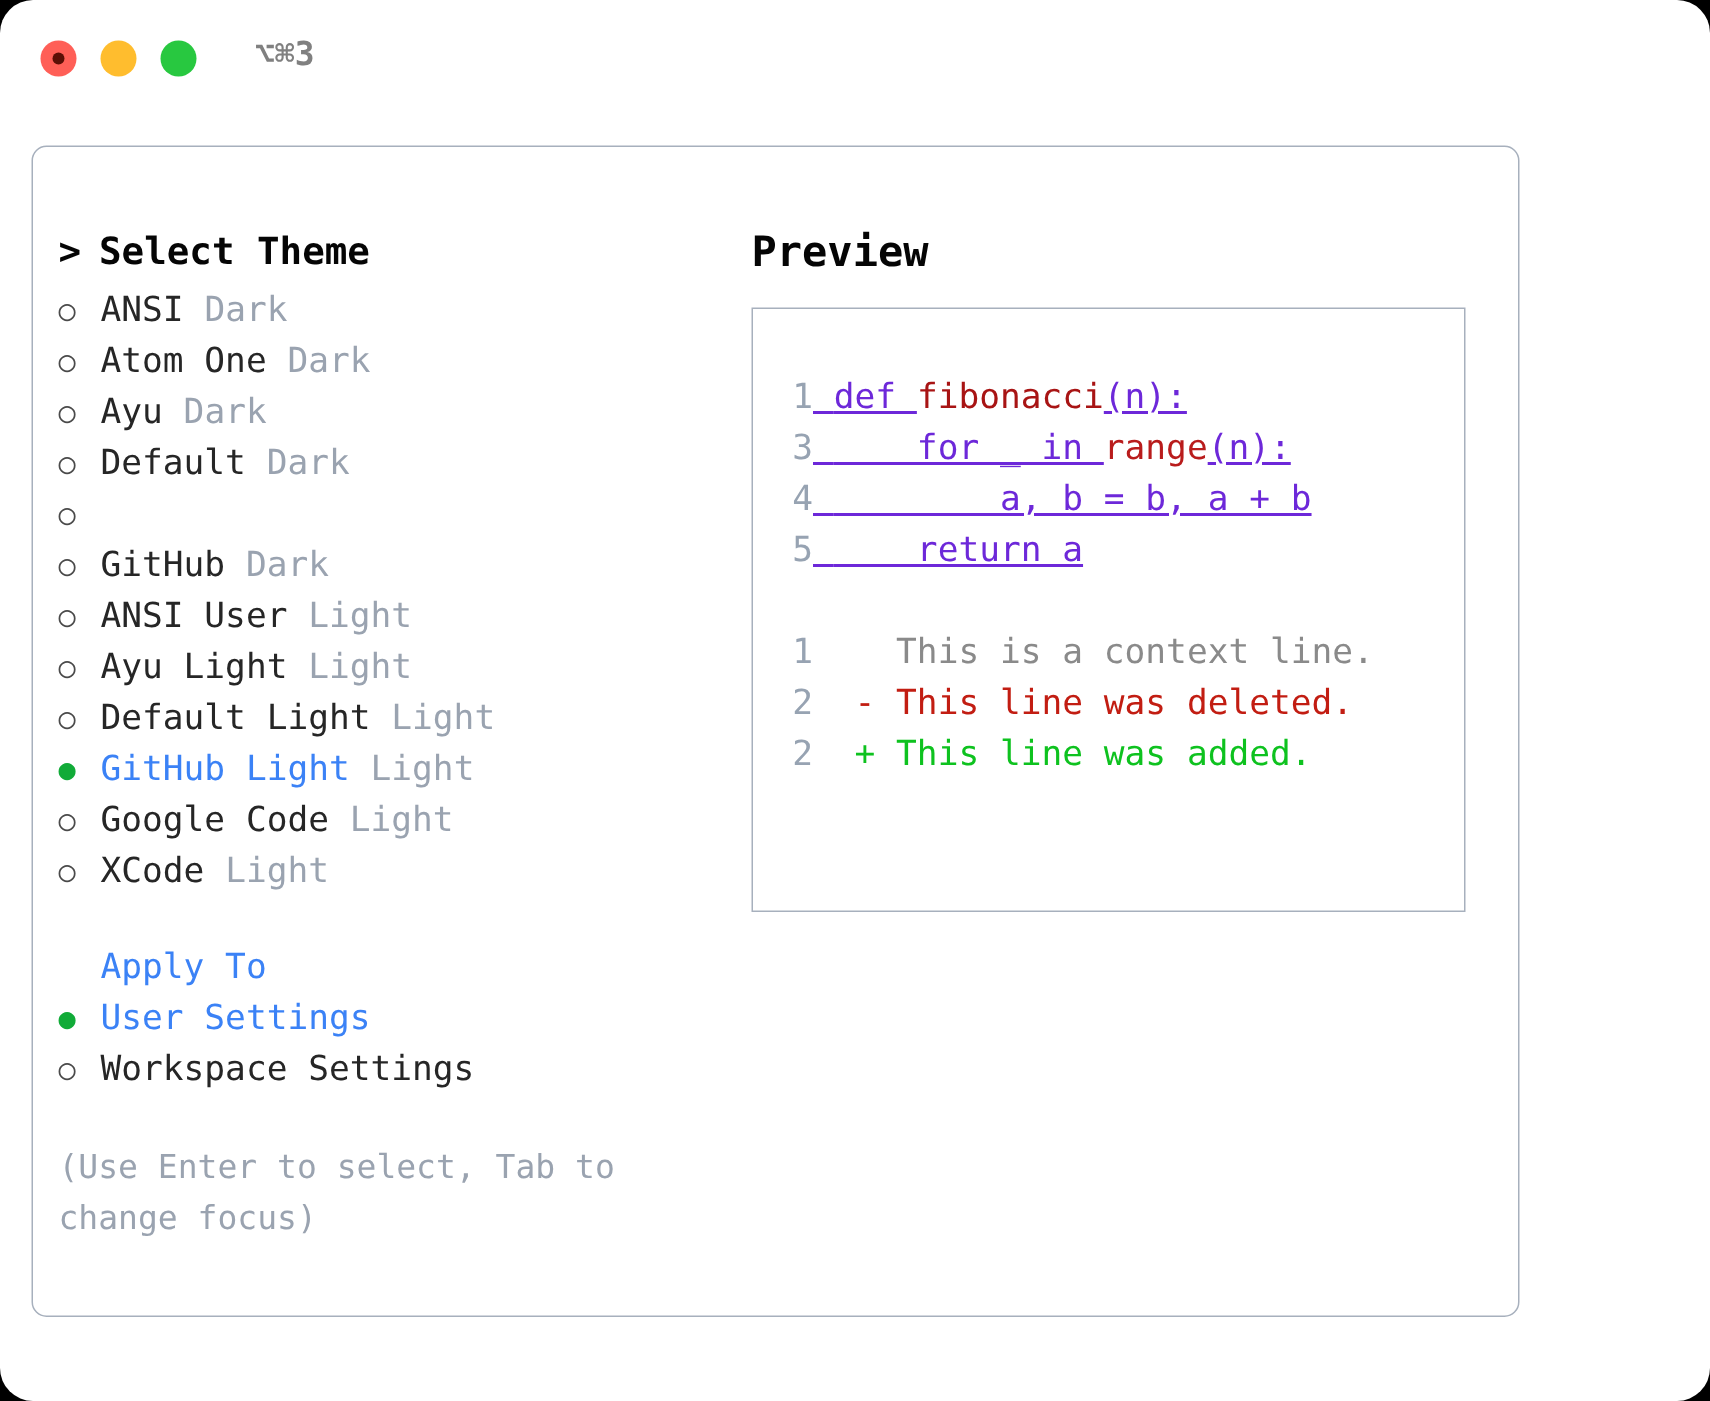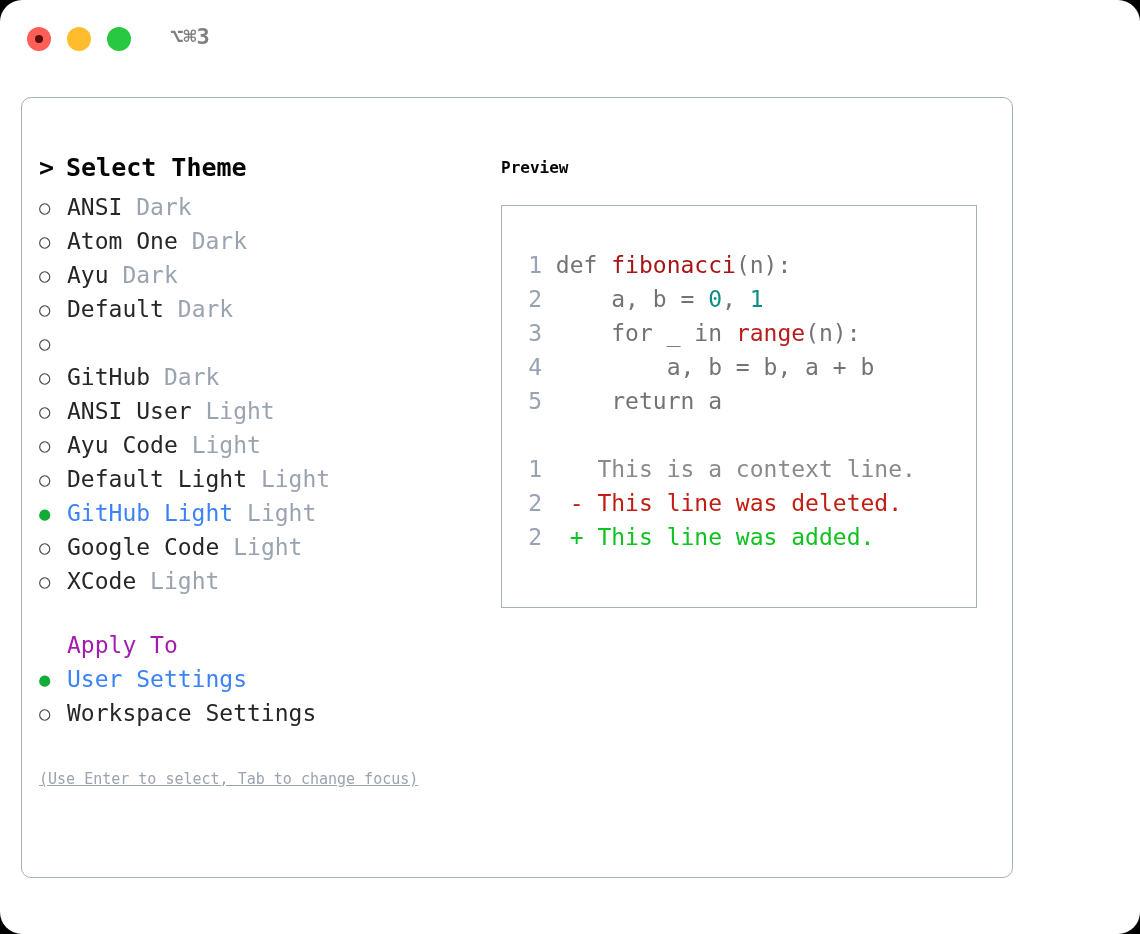--- a/index.html
+++ b/index.html
@@ -124,45 +124,44 @@
     position: absolute;
     left: 27px; top: 0;
   }
 
   #apply-spacer { height: 30px; }
   #apply-title {
     position: relative;
     height: 34px;
     line-height: 34px;
     font-size: 23px;
-    color: #a21caf;
+    color: #3b82f6;
     padding-left: 28px;
     white-space: pre;
   }
 
   #hint {
     margin-top: 32px;
-    font-size: 15px;
+    font-size: 22px;
     line-height: 34px;
     color: #9aa3b0;
     width: 410px;
     white-space: pre-wrap;
     word-break: break-word;
-    text-decoration: underline;
   }
 
   
   #right-col {
     position: absolute;
     left: 479px;
     top: 52px;
     width: 490px;
   }
   #preview-title {
-    font-size: 16px;
+    font-size: 28px;
     font-weight: bold;
     color: #050505;
     line-height: 36px;
     height: 40px;
     white-space: pre;
   }
   #preview-box {
     margin-top: 15px;
     width: 476px;
     height: 403px;
@@ -182,21 +181,21 @@
     line-height: 34px;
     font-size: 23px;
     white-space: pre;
   }
   .lnum {
     display: inline-block;
     width: 22px;
     text-align: right;
     color: #97a3b2;
   }
-  .ctext { color: #737373; }
+  .ctext { color: #6d28d9; text-decoration: underline; }
   .tok-fn   { color: #a81414; }
   .tok-num  { color: #0d8d85; }
   .tok-call { color: #b91c1c; }
   .blank-line { height: 34px; }
   .d-ctx { color: #8a8a8a; }
   .d-del { color: #c21d12; }
   .d-add { color: #0ec21f; }
 </style>
 </head>
 <body>
@@ -221,21 +220,21 @@
       </div>
 
       <div id="theme-list">
           <div class="row"><span class="marker">○</span><span class="rowlabel"><span class="name">ANSI</span><span> </span><span class="variant">Dark</span></span></div>
           <div class="row"><span class="marker">○</span><span class="rowlabel"><span class="name">Atom One</span><span> </span><span class="variant">Dark</span></span></div>
           <div class="row"><span class="marker">○</span><span class="rowlabel"><span class="name">Ayu</span><span> </span><span class="variant">Dark</span></span></div>
           <div class="row"><span class="marker">○</span><span class="rowlabel"><span class="name">Default</span><span> </span><span class="variant">Dark</span></span></div>
           <div class="row"><span class="marker">○</span></div>
           <div class="row"><span class="marker">○</span><span class="rowlabel"><span class="name">GitHub</span><span> </span><span class="variant">Dark</span></span></div>
           <div class="row"><span class="marker">○</span><span class="rowlabel"><span class="name">ANSI User</span><span> </span><span class="variant">Light</span></span></div>
-          <div class="row"><span class="marker">○</span><span class="rowlabel"><span class="name">Ayu Code</span><span> </span><span class="variant">Light</span></span></div>
+          <div class="row"><span class="marker">○</span><span class="rowlabel"><span class="name">Ayu Light</span><span> </span><span class="variant">Light</span></span></div>
           <div class="row"><span class="marker">○</span><span class="rowlabel"><span class="name">Default Light</span><span> </span><span class="variant">Light</span></span></div>
           <div class="row"><span class="marker sel">●</span><span class="rowlabel"><span class="name sel">GitHub Light</span><span> </span><span class="variant">Light</span></span></div>
           <div class="row"><span class="marker">○</span><span class="rowlabel"><span class="name">Google Code</span><span> </span><span class="variant">Light</span></span></div>
           <div class="row"><span class="marker">○</span><span class="rowlabel"><span class="name">XCode</span><span> </span><span class="variant">Light</span></span></div>
         </div>
 
       <div id="apply-spacer"></div>
 
       <div id="apply-title">Apply To</div>
 
@@ -245,21 +244,20 @@
         </div>
 
       <div id="hint">(Use Enter to select, Tab to change focus)</div>
     </div>
 
     <div id="right-col">
       <div id="preview-title">Preview</div>
       <div id="preview-box">
         <div id="code-area">
             <div class="cline"><span class="lnum">1</span><span class="ctext"> </span><span class="ctext">def </span><span class="tok-fn">fibonacci</span><span class="ctext">(n):</span></div>
-            <div class="cline"><span class="lnum">2</span><span class="ctext"> </span><span class="ctext">    a, b = </span><span class="tok-num">0</span><span class="ctext">, </span><span class="tok-num">1</span></div>
             <div class="cline"><span class="lnum">3</span><span class="ctext"> </span><span class="ctext">    for _ in </span><span class="tok-call">range</span><span class="ctext">(n):</span></div>
             <div class="cline"><span class="lnum">4</span><span class="ctext"> </span><span class="ctext">        a, b = b, a + b</span></div>
             <div class="cline"><span class="lnum">5</span><span class="ctext"> </span><span class="ctext">    return a</span></div>
             <div class="blank-line"></div>
             <div class="cline"><span class="lnum">1</span><span class="d-ctx">    </span><span class="d-ctx">This is a context line.</span></div>
             <div class="cline"><span class="lnum">2</span><span class="d-del">  - </span><span class="d-del">This line was deleted.</span></div>
             <div class="cline"><span class="lnum">2</span><span class="d-add">  + </span><span class="d-add">This line was added.</span></div>
           </div>
       </div>
     </div>

